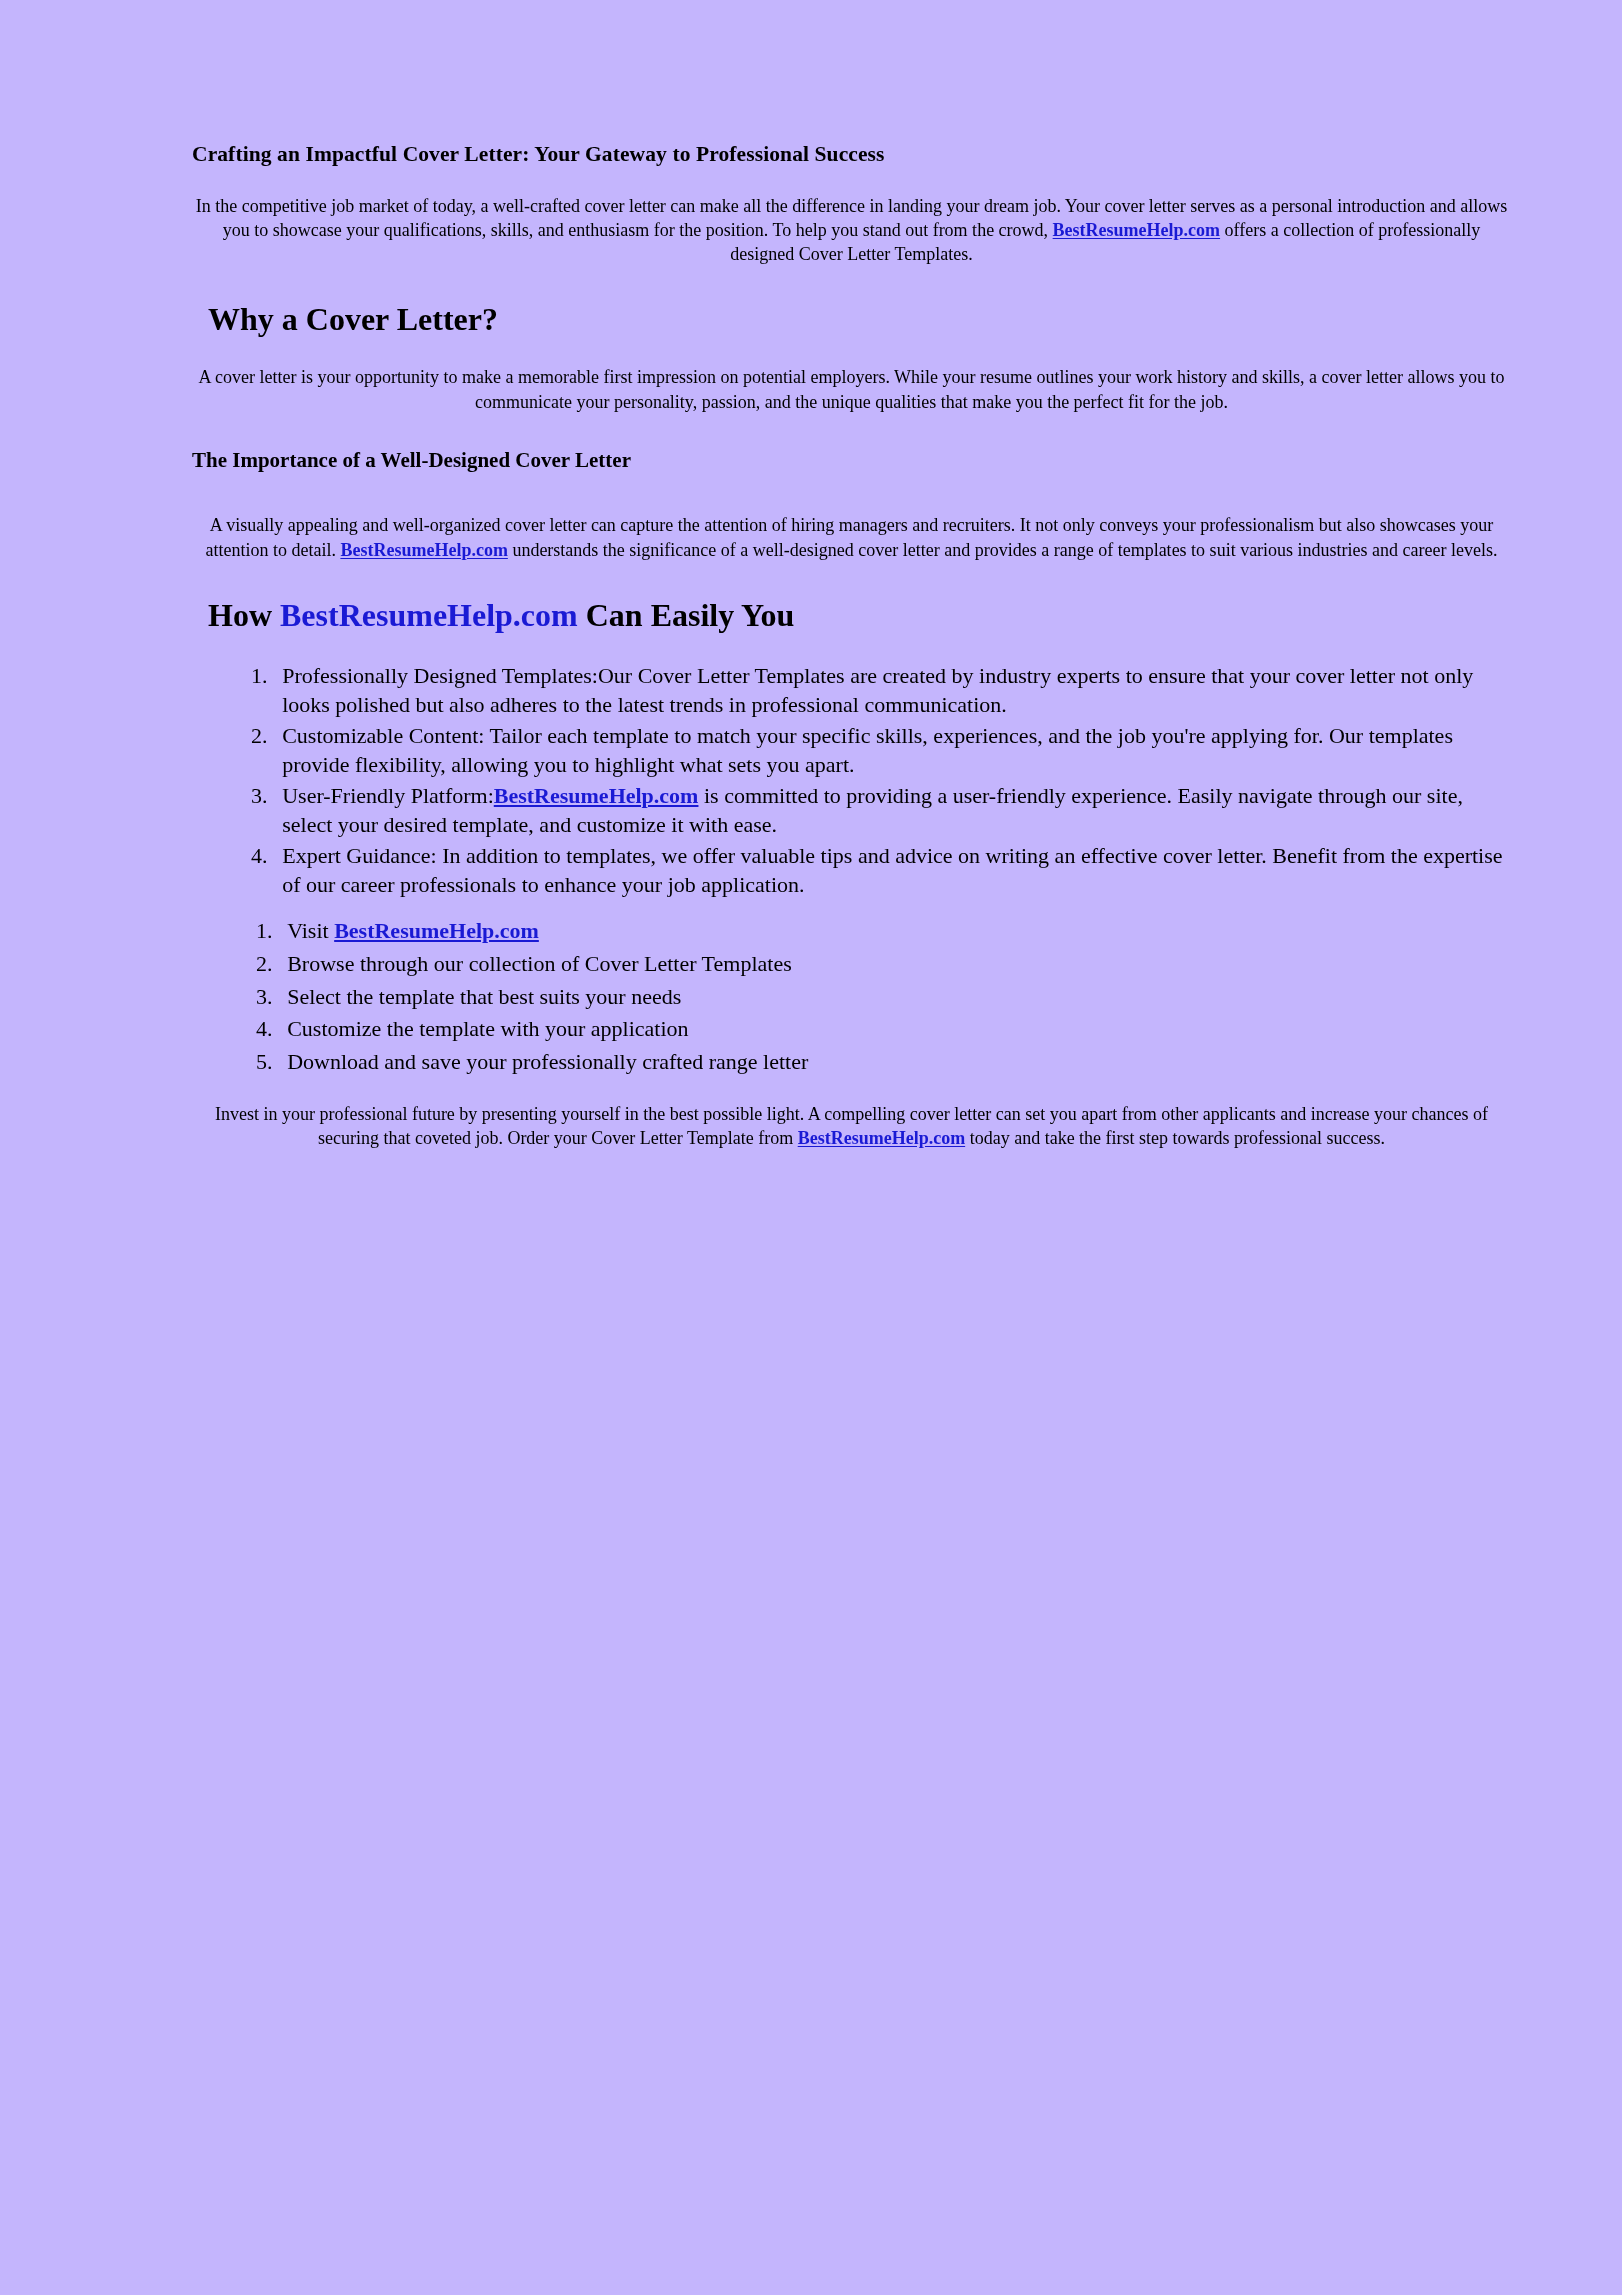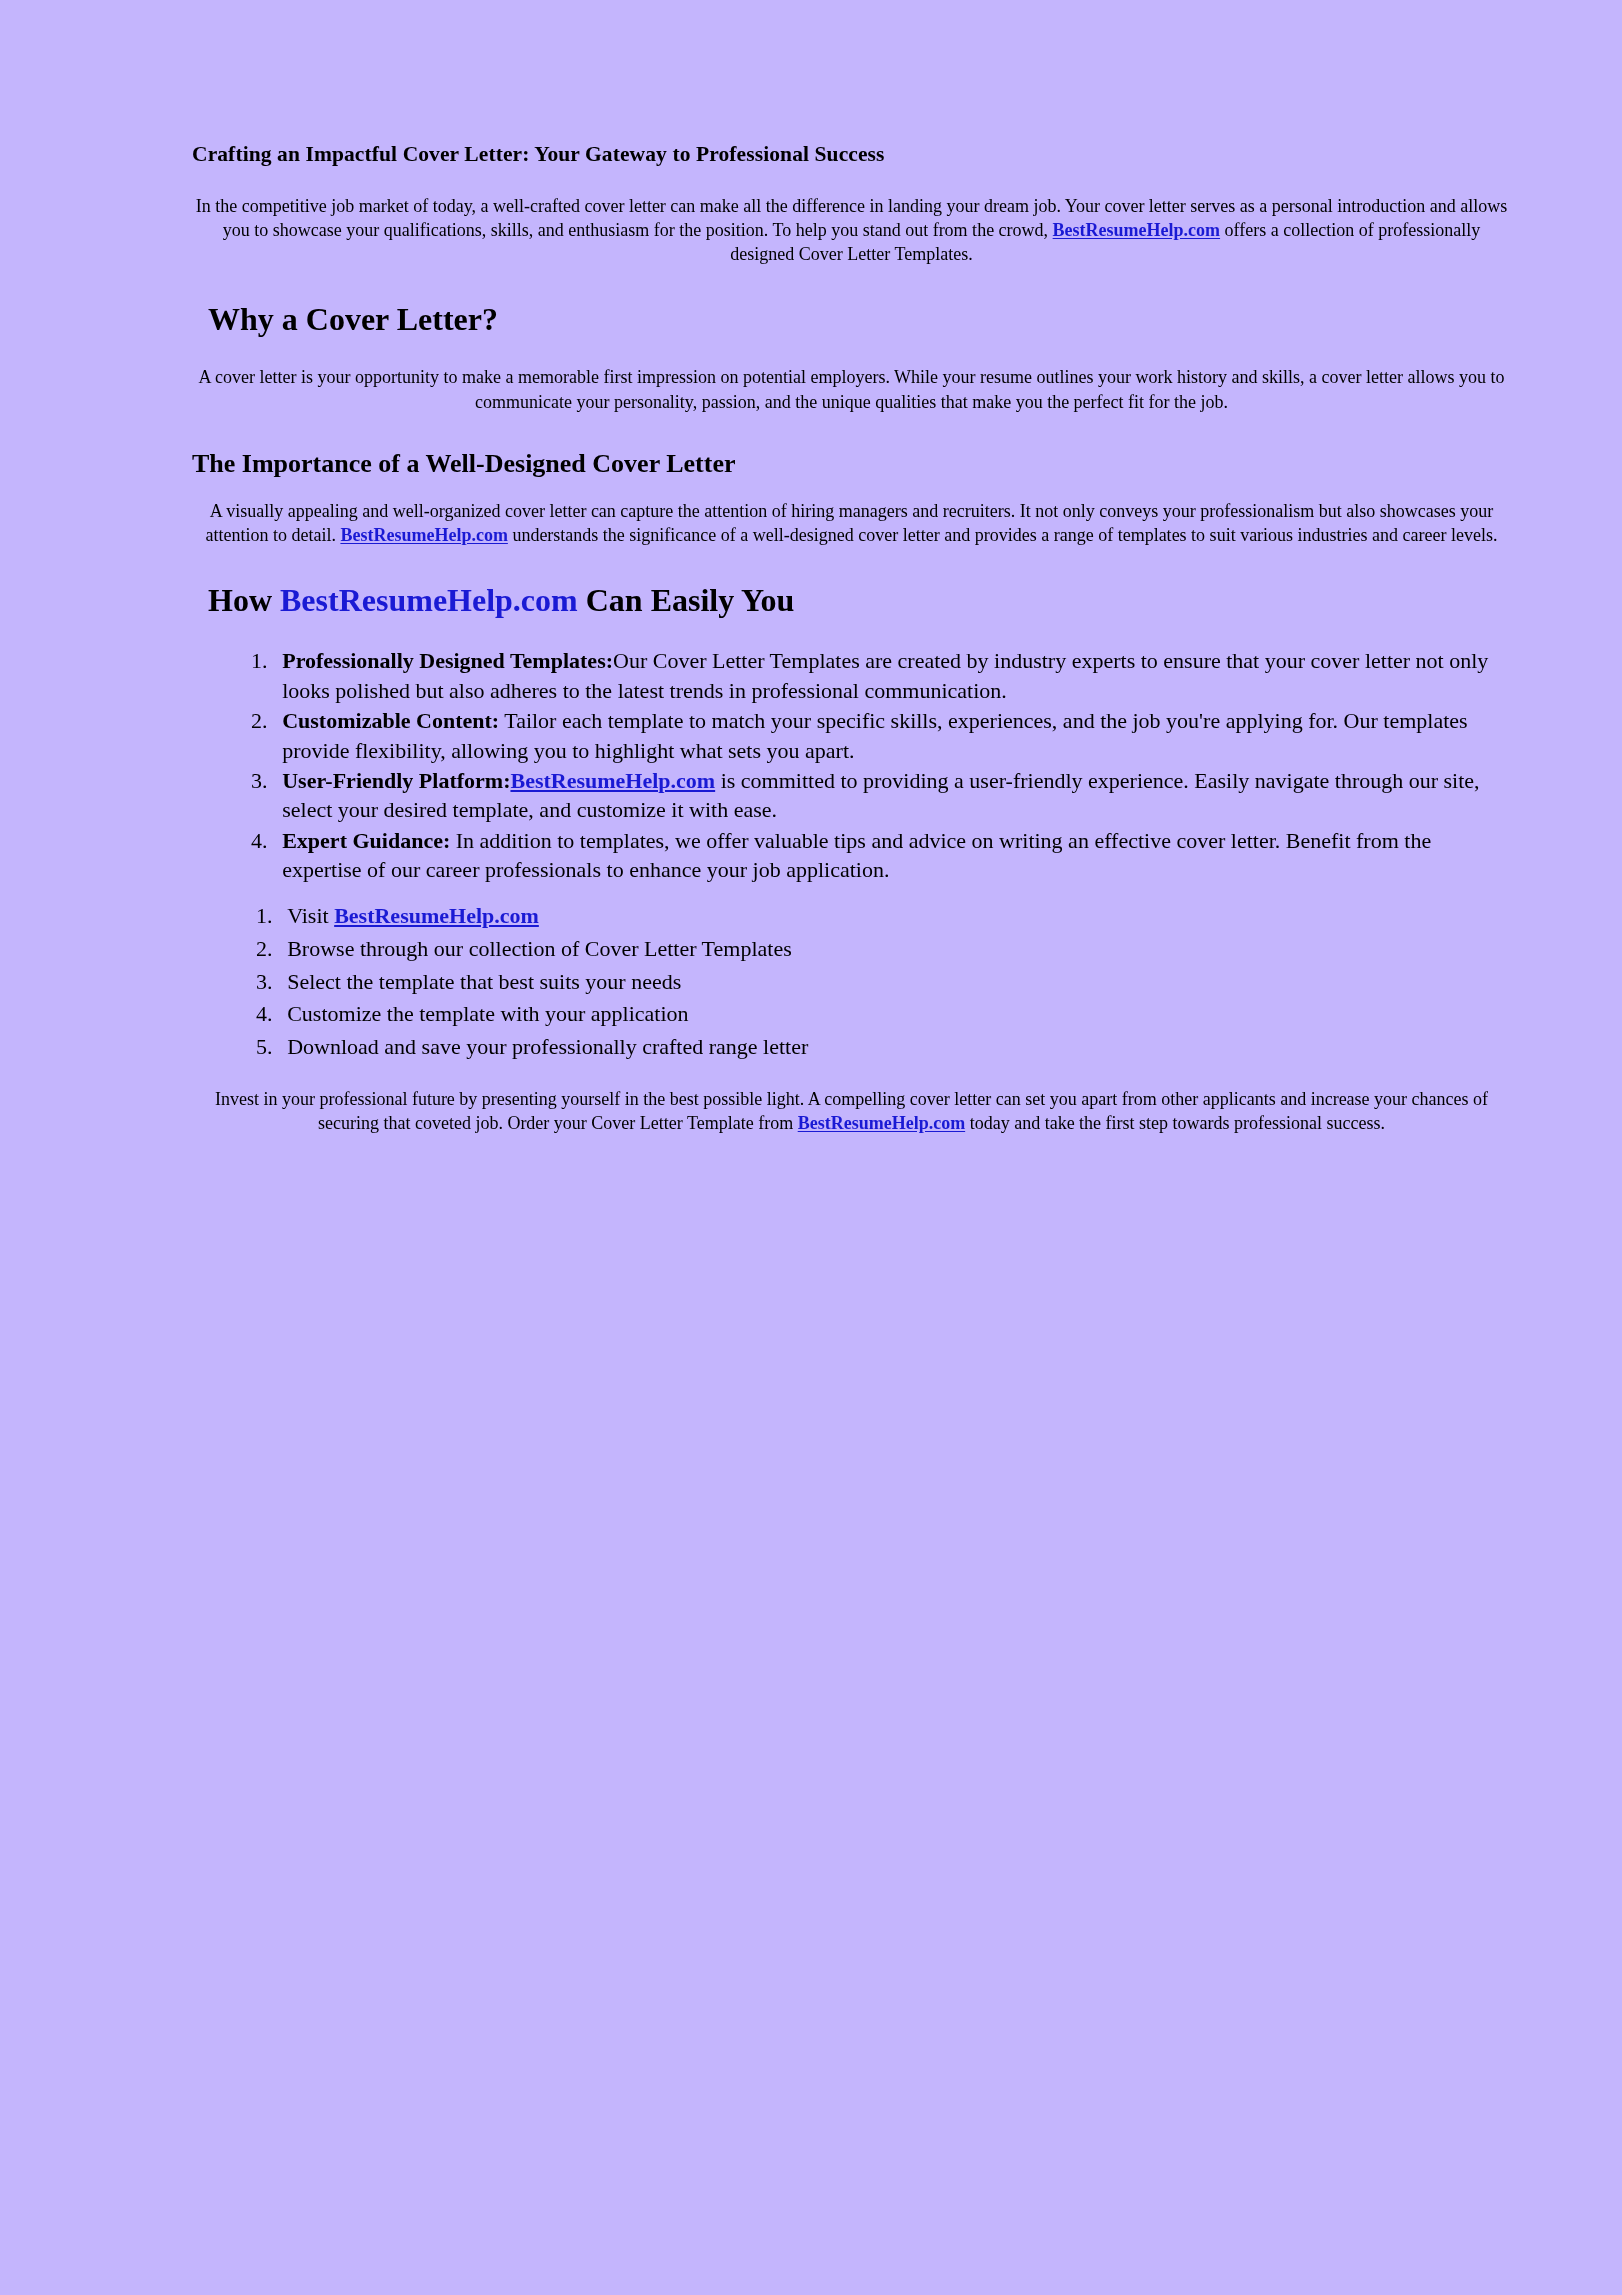--- a/index.html
+++ b/index.html
@@ -38,24 +38,24 @@
   }
 
   .h-major {
     font-size: 32px;
     font-weight: bold;
     line-height: 1.22;
     margin: 34px 0 26px 16px;
   }
 
   .h-minor {
-    font-size: 26px;
+    font-size: 21px;
     font-weight: bold;
     line-height: 1.22;
-    margin: 34px 0 19px 0;
+    margin: 34px 0 40px 0;
   }
 
   
   .para {
     font-size: 18px;
     line-height: 1.345;
     margin: 0 0 23px 0;
     text-align: center;
   }
 
@@ -66,21 +66,21 @@
     text-decoration: underline;
     text-underline-offset: 1.5px;
   }
   .link-plain {
     color: #1a1ad4;
     font-weight: bold;
     text-decoration: none;
   }
 
   .bold-lead {
-    font-weight: bold;
+    font-weight: normal;
   }
 
   
   ol.list-detailed {
     font-size: 22px;
     line-height: 1.345;
     margin: 0 0 14px 0;
     padding-left: 81px;
     list-style-position: outside;
   }

